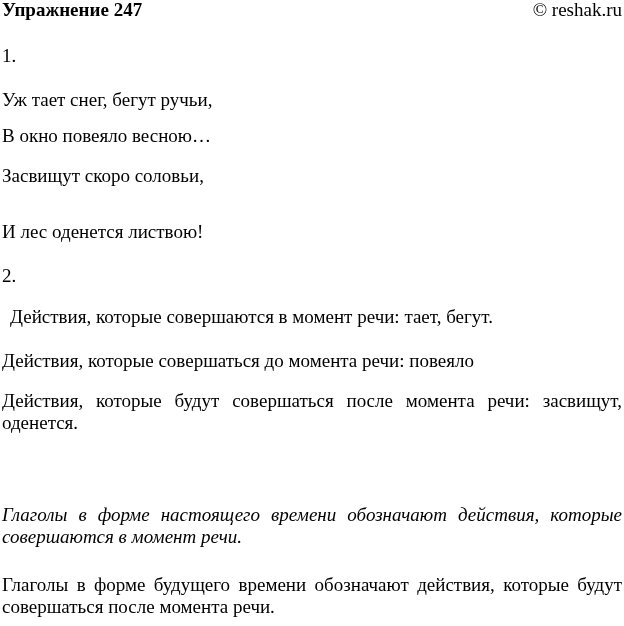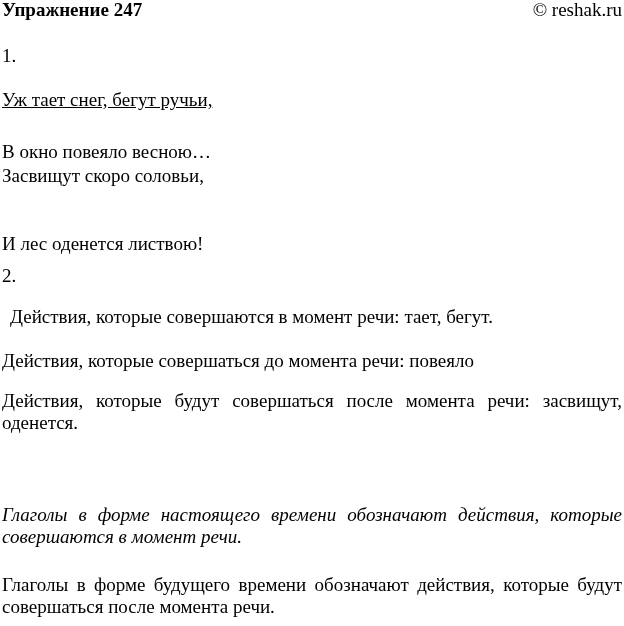--- a/index.html
+++ b/index.html
@@ -49,24 +49,24 @@
     }
   </style>
 </head>
 <body>
 
 <div class="title">Упражнение 247</div>
 <div class="watermark">© reshak.ru</div>
 
 <div class="line" style="top:44px;">1.</div>
 
-<div class="line" style="top:88px;text-decoration:underline;">Уж тает снег, бегут ручьи,</div>
-<div class="line" style="top:140px;">В окно повеяло весною…</div>
+<div class="line" style="top:88px;">Уж тает снег, бегут ручьи,</div>
+<div class="line" style="top:124px;">В окно повеяло весною…</div>
 <div class="line" style="top:164px;">Засвищут скоро соловьи,</div>
-<div class="line" style="top:232px;">И лес оденется листвою!</div>
+<div class="line" style="top:220px;">И лес оденется листвою!</div>
 
 <div class="line" style="top:264px;">2.</div>
 
 <div class="line" style="top:305px;margin-left:8px;">Действия, которые совершаются в момент речи: тает, бегут.</div>
 <div class="line" style="top:349px;">Действия, которые совершаться до момента речи: повеяло</div>
 <div class="para" style="top:390px;">Действия, которые будут совершаться после момента речи: засвищут, оденется.</div>
 
 <div class="para" style="top:504px;font-style:italic;">Глаголы в форме настоящего времени обозначают действия, которые совершаются в момент речи.</div>
 <div class="para" style="top:574px;">Глаголы в форме будущего времени обозначают действия, которые будут совершаться после момента речи.</div>
 

